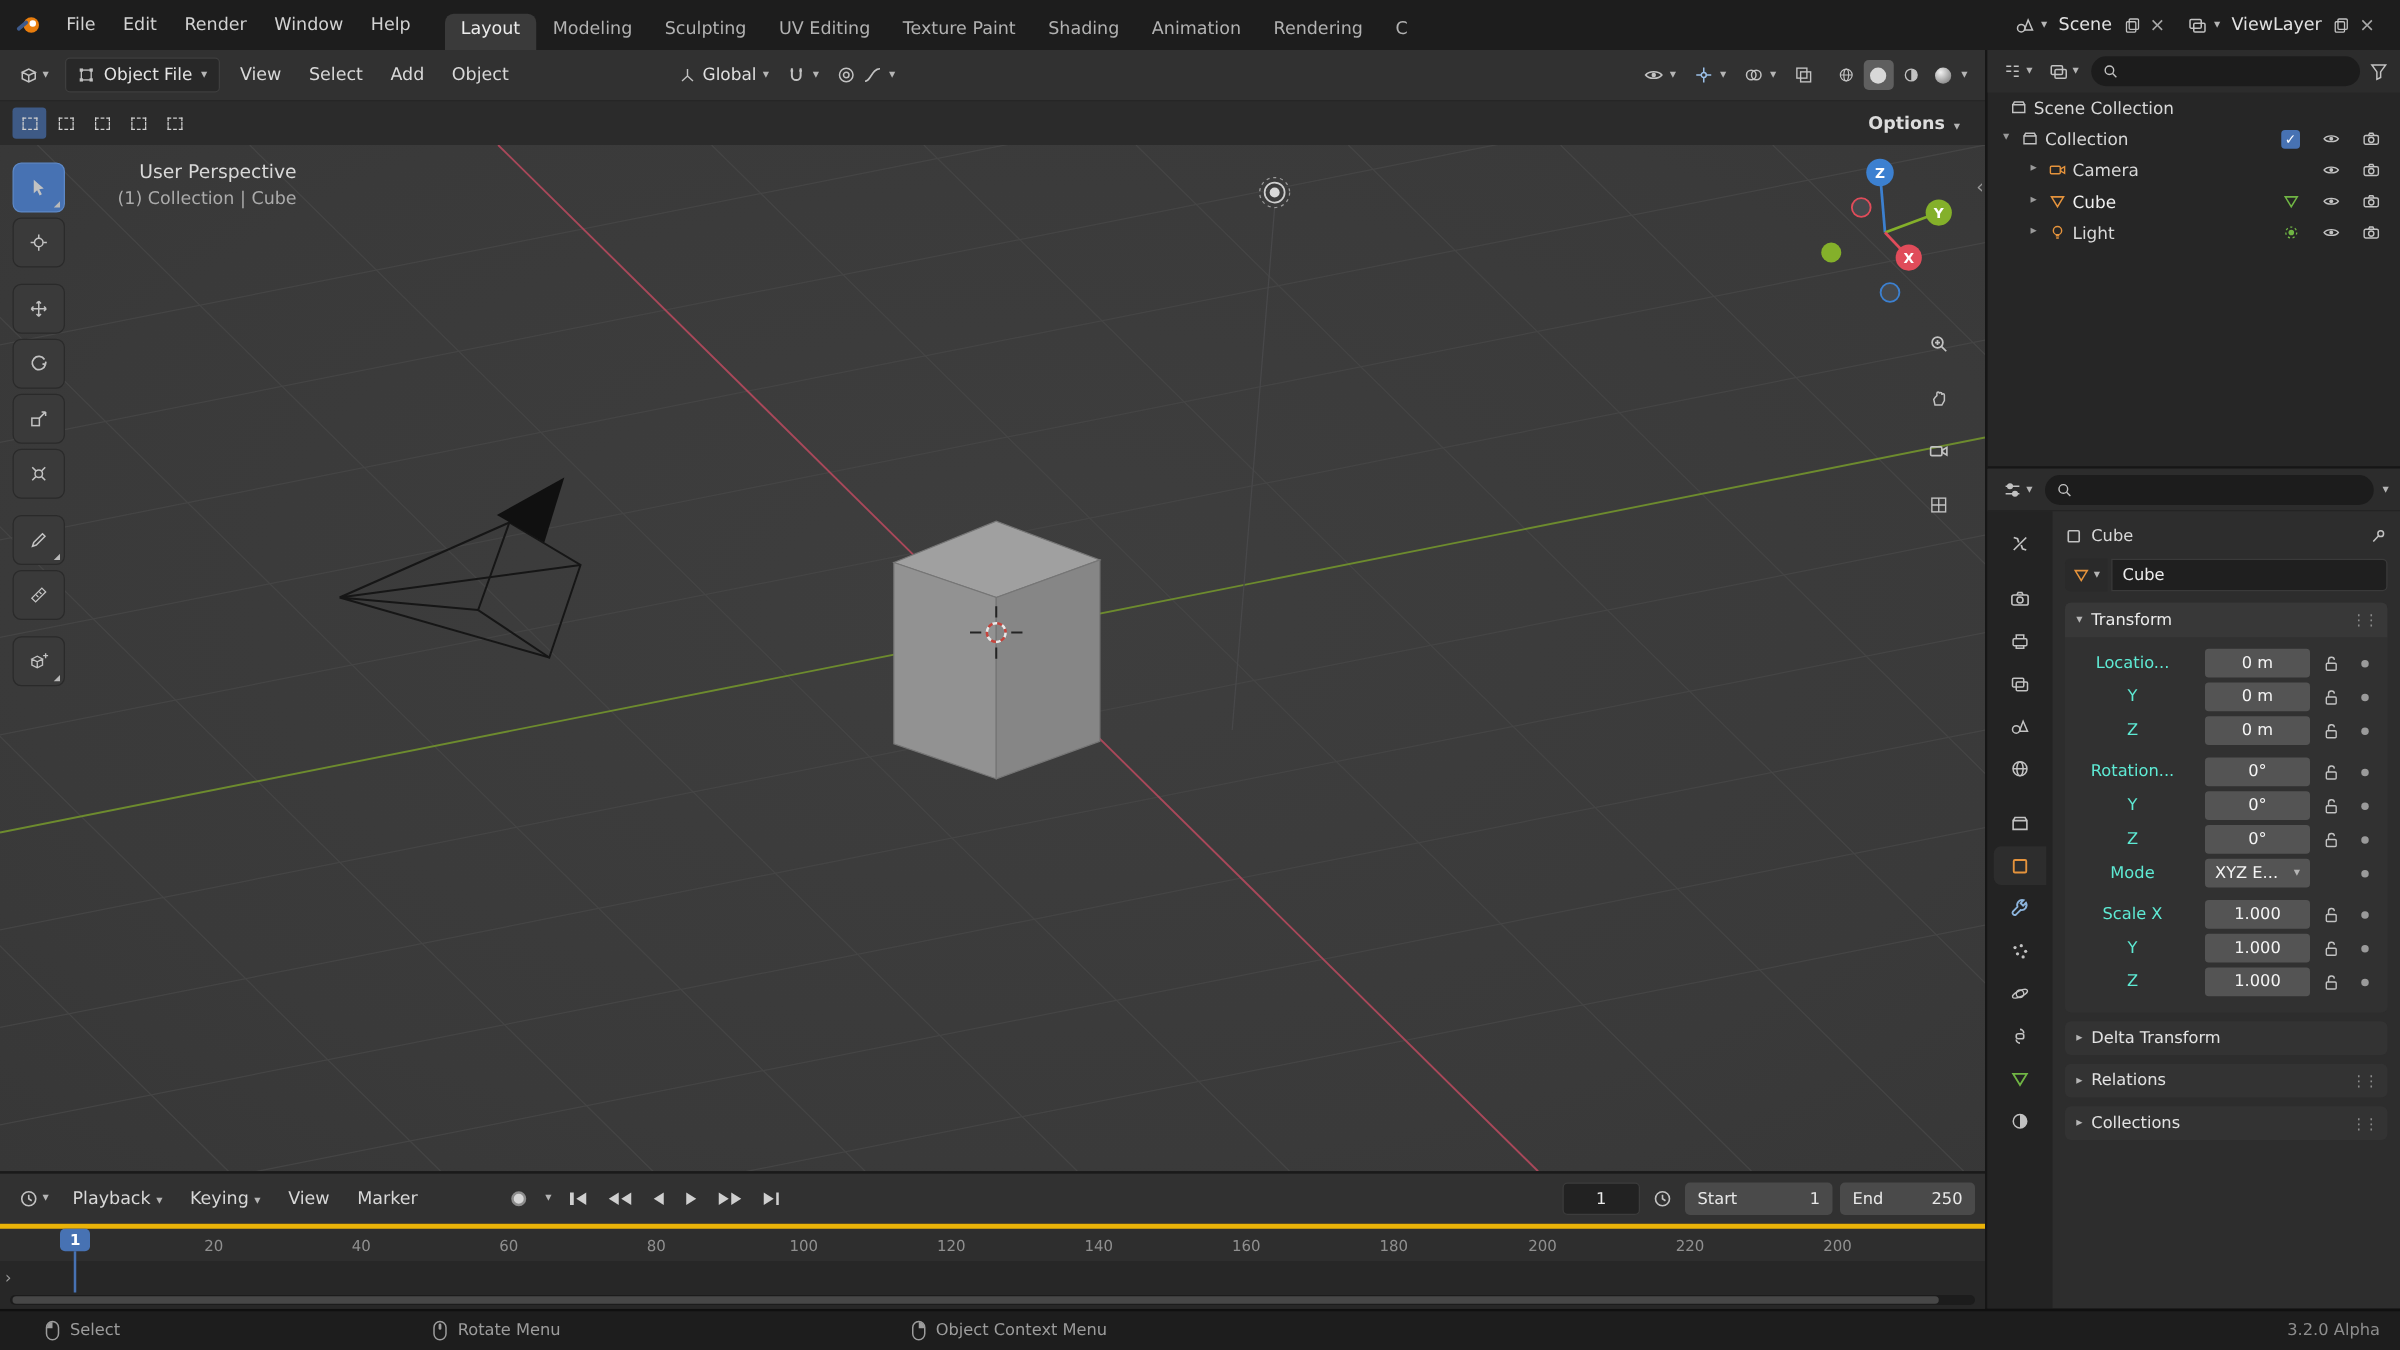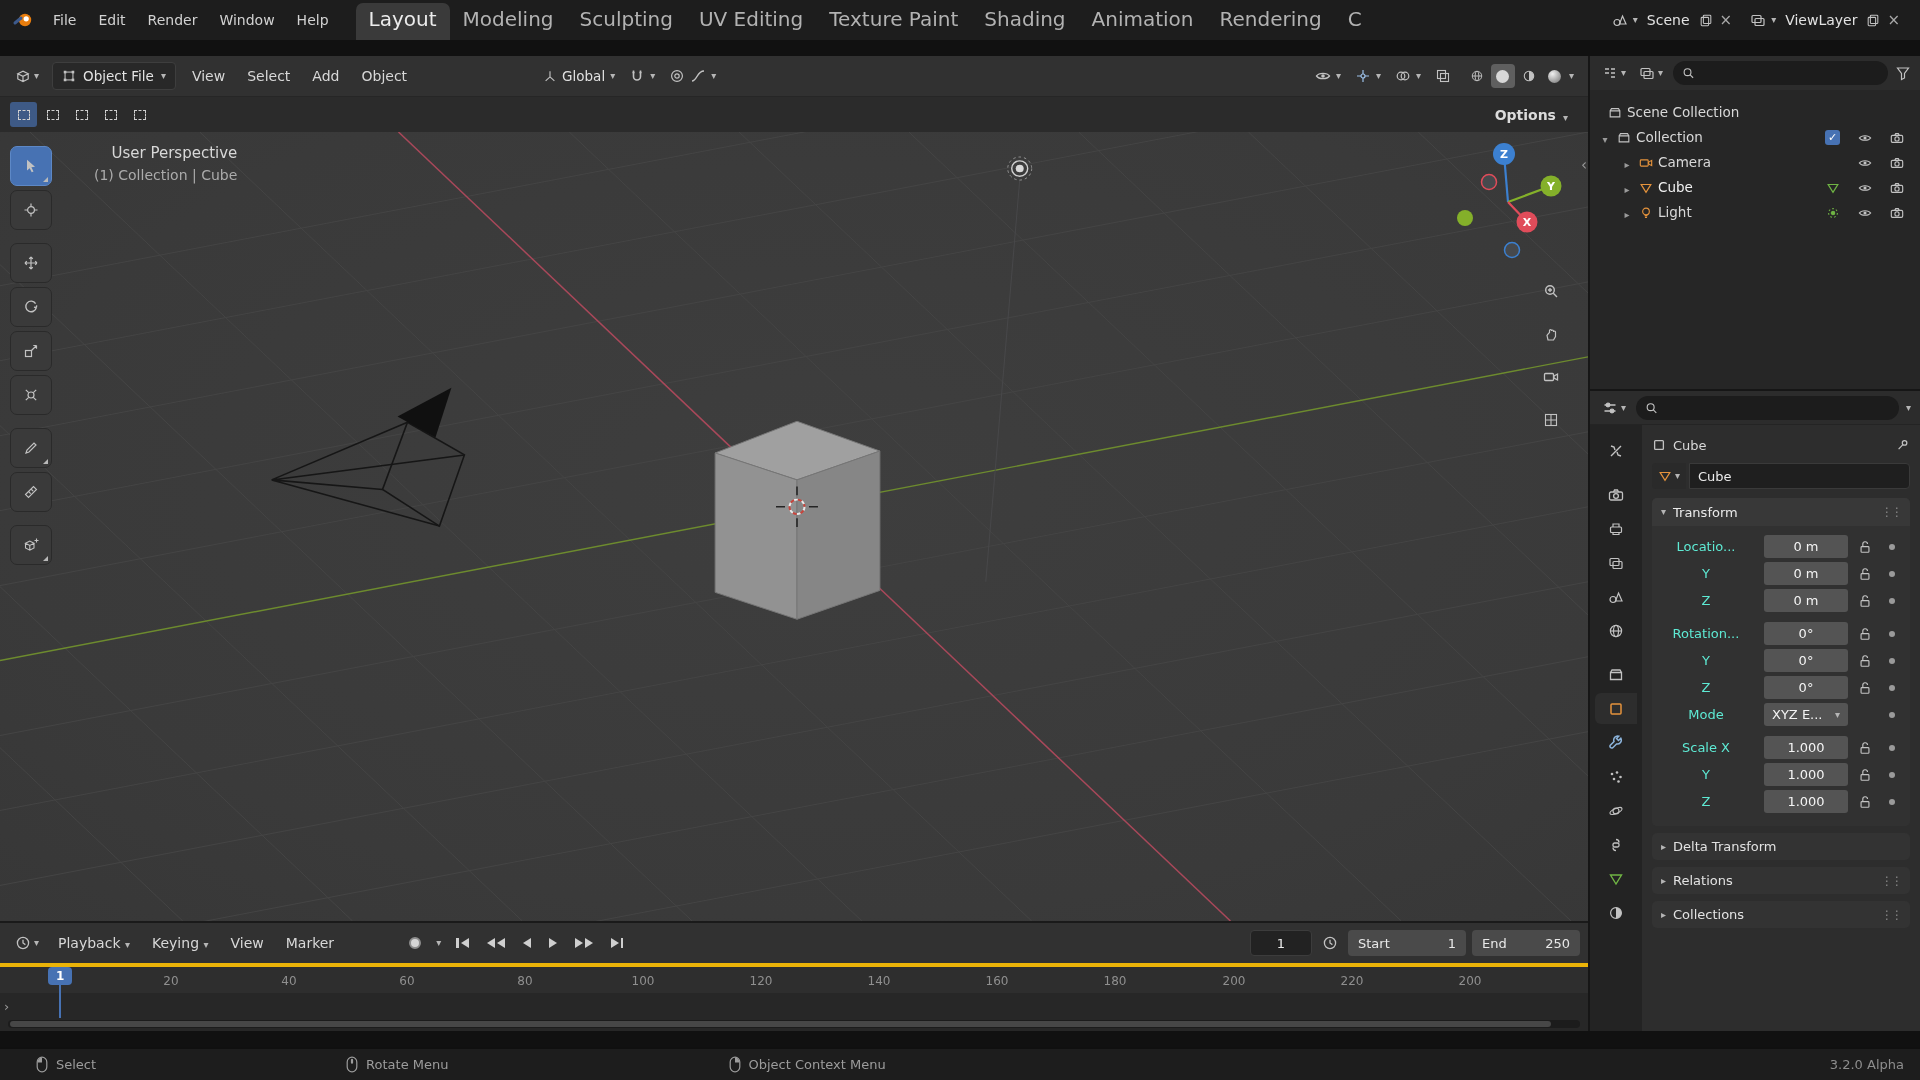--- a/index.html
+++ b/index.html
@@ -1,29 +1,29 @@
 <!DOCTYPE html>
 <html style="--bar-bg: #1d1d1d; --header-bg: #313131; --tools-bg: #2b2b2b; --viewport-bg: #3b3b3b; --outliner-bg: #262626; --props-bg: #2d2d2d; --tabstrip-bg: #232323; --field: #545454; --accent: #4772b3; --object-orange: #e5933c; --data-green: #70b544; --axis-x: #a9485a; --axis-y: #6d8b2e; --gizmo-x: #e04c5a; --gizmo-y: #84b02a; --gizmo-z: #3c80d0; --text: #d4d4d4;"><head>
 <meta charset="utf-8">
 <style>
   * { margin:0; padding:0; box-sizing:border-box; }
   html,body { width:1920px; height:1080px; overflow:hidden; background:#111;
               font-family:"DejaVu Sans","Liberation Sans",sans-serif; }
-  .app { width:1920px; height:1080px; display:flex; flex-direction:column; color:var(--text,#d4d4d4); font-size:14px;gap:16px; }
+  .app { width:1920px; height:1080px; display:flex; flex-direction:column; color:var(--text,#d4d4d4); font-size:14px; }
   .spacer { flex:1; }
   .chev { font-size:10px; color:#b5b5b5; line-height:1; }
   .ic { width:16px; height:16px; color:#c2c2c2; display:block; }
   .ic14 { width:14px; height:14px; }
 
   
   .topbar { height:40px; background:var(--bar-bg,#1d1d1d); display:flex; align-items:center; padding:0 10px; flex:none; }
   .logo { width:26px; height:26px; margin-right:6px; display:flex; align-items:center; justify-content:center; border-radius:4px; }
   .menu { padding:0 11px; line-height:40px; font-size:14px; color:#d2d2d2; border-radius:4px; }
   .ws-tabs { display:flex; align-items:flex-end; height:40px; margin-left:16px; overflow:hidden; }
-  .ws { padding:4px 13px 9px; font-size:20px; color:#b2b2b2; border-radius:7px 7px 0 0; white-space:nowrap; }
+  .ws { padding:4px 13px 9px; font-size:14px; color:#b2b2b2; border-radius:7px 7px 0 0; white-space:nowrap; }
   .ws.active { background:#3a3a3a; color:#ececec; }
   .tb-widget { display:flex; align-items:center; gap:5px; padding:0 8px; height:28px; }
   .tb-widget .lbl { font-size:14px; color:#e2e2e2; padding:0 4px; }
   .xbtn { font-size:15px; color:#a8a8a8; padding:0 2px; line-height:1; }
 
   
   .main { flex:1; display:flex; min-height:0; }
   .left-col { flex:1; display:flex; flex-direction:column; min-width:0; border-right:2px solid #161616; }
   .right-col { width:330px; display:flex; flex-direction:column; flex:none; }
 
@@ -85,21 +85,21 @@
   .rangefield.start { width:118px; }
   .rangefield.end { width:108px; }
   .track-expand { position:absolute; left:4px; top:6px; color:#9a9a9a; font-size:13px; }
 
   
   .outliner { height:335px; background:var(--outliner-bg,#262626); display:flex; flex-direction:column; border-bottom:2px solid #161616; flex:none; }
   .ol-header { height:34px; background:#2c2c2c; display:flex; align-items:center; gap:7px; padding:0 9px; flex:none; }
   .searchbox { flex:1; height:24px; background:#1c1c1c; border-radius:12px; display:flex; align-items:center; gap:6px; padding:0 9px; color:#8a8a8a; }
   .searchbox input { background:transparent; border:none; outline:none; color:#ddd; width:100%; font-size:13px; font-family:inherit; }
   .ol-body { flex:1; padding-top:5px; }
-  .ol-row { height:25px; display:flex; align-items:flex-end; gap:5px; padding-right:10px; font-size:13.5px; color:#d8d8d8; }
+  .ol-row { height:25px; display:flex; align-items:flex-start; gap:5px; padding-right:10px; font-size:13.5px; color:#d8d8d8; }
   .ol-row .twisty { width:14px; text-align:center; color:#9a9a9a; font-size:10px; flex:none; }
   .slot { width:27px; display:flex; justify-content:center; flex:none; }
   .checkbox { width:15px; height:15px; background:var(--accent,#4772b3); border-radius:3px; color:#fff; font-size:11px; display:flex; align-items:center; justify-content:center; }
 
   
   .props { flex:1; display:flex; flex-direction:column; min-height:0; background:var(--props-bg,#2d2d2d); }
   .props-header { height:34px; background:#2c2c2c; display:flex; align-items:center; gap:7px; padding:0 9px; flex:none; border-bottom:1px solid #242424; }
   .props-body { flex:1; display:flex; min-height:0; }
   .ptabs { width:52px; background:var(--tabstrip-bg,#232323); display:flex; flex-direction:column; align-items:center; padding-top:10px; gap:3px; flex:none; }
   .ptab { width:42px; height:31px; border-radius:6px 0 0 6px; display:flex; align-items:center; justify-content:center; color:#b2b2b2; }

